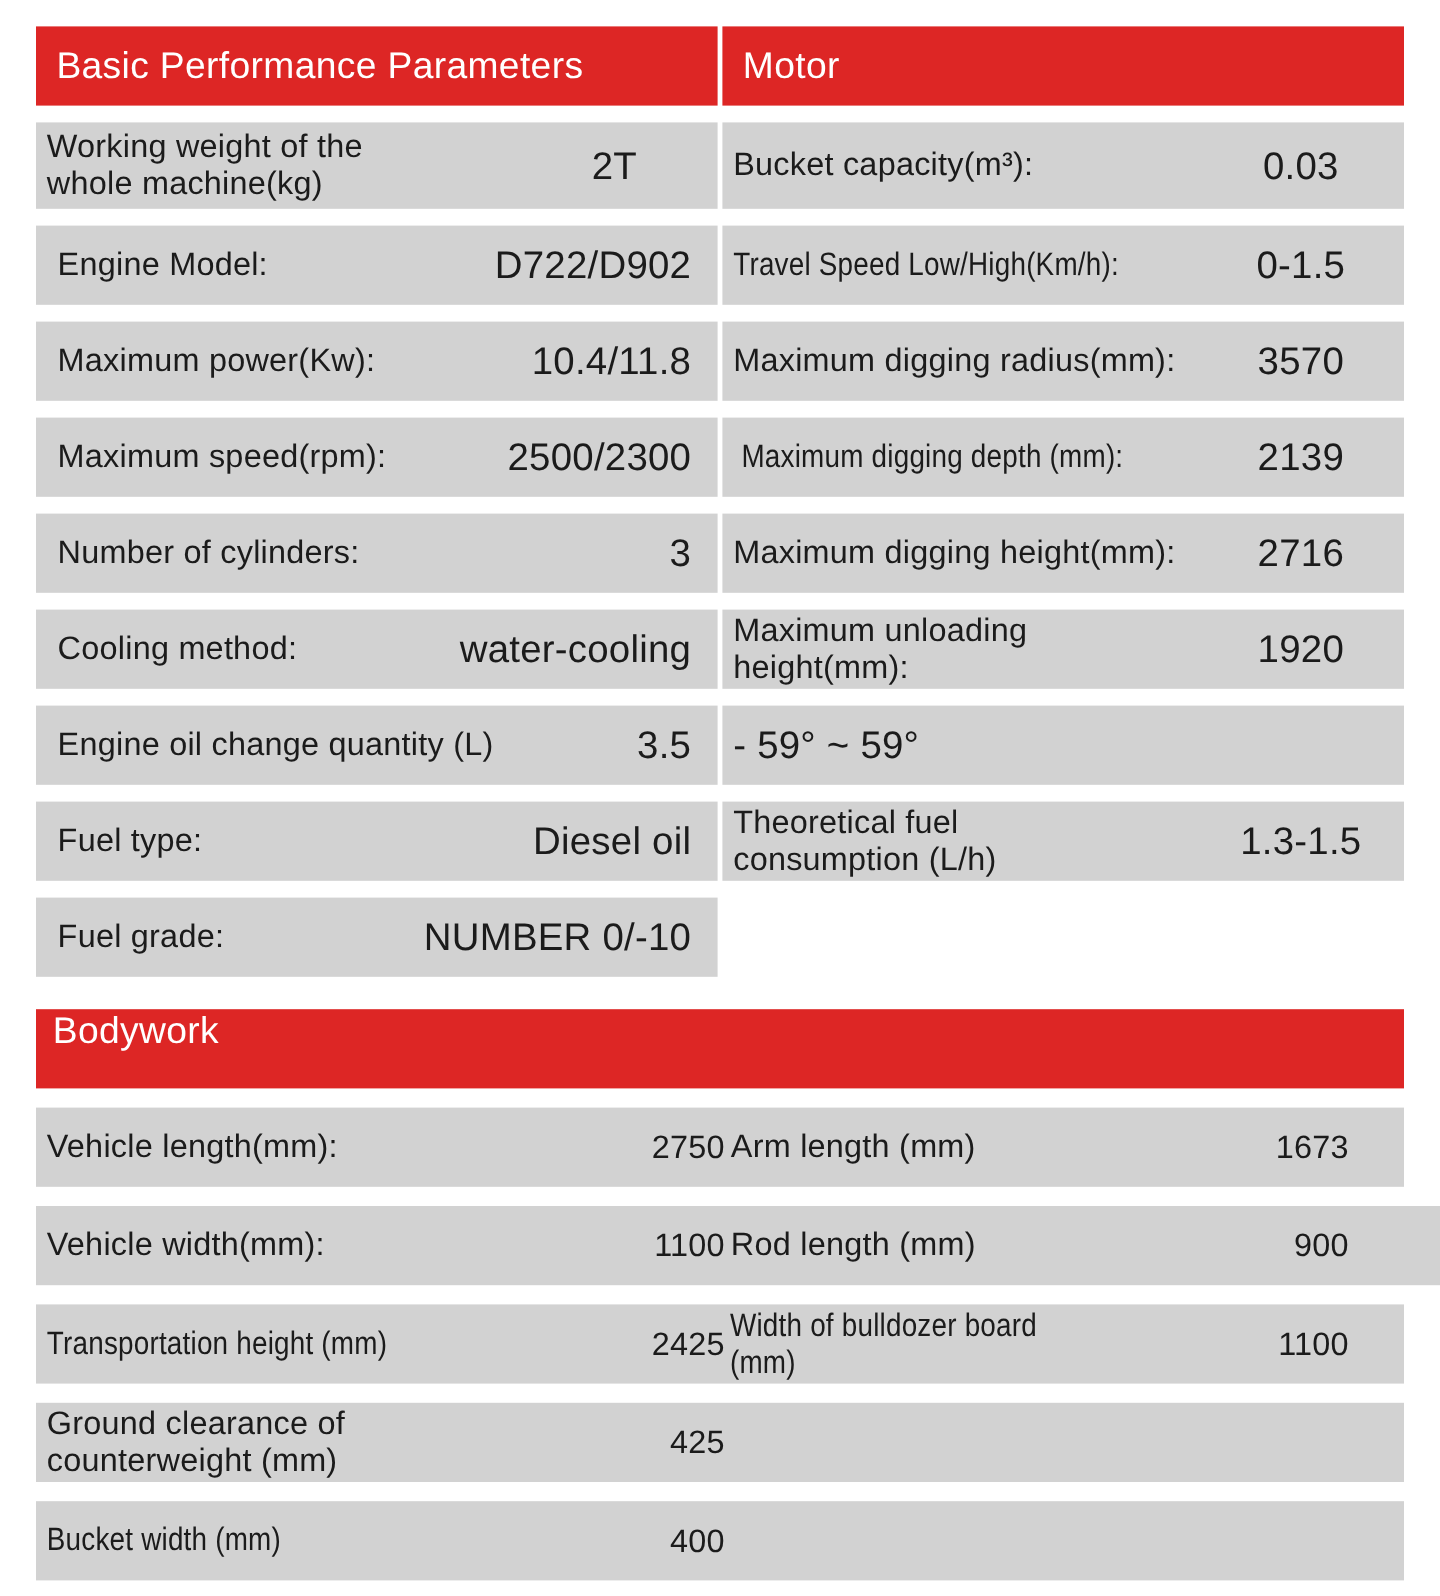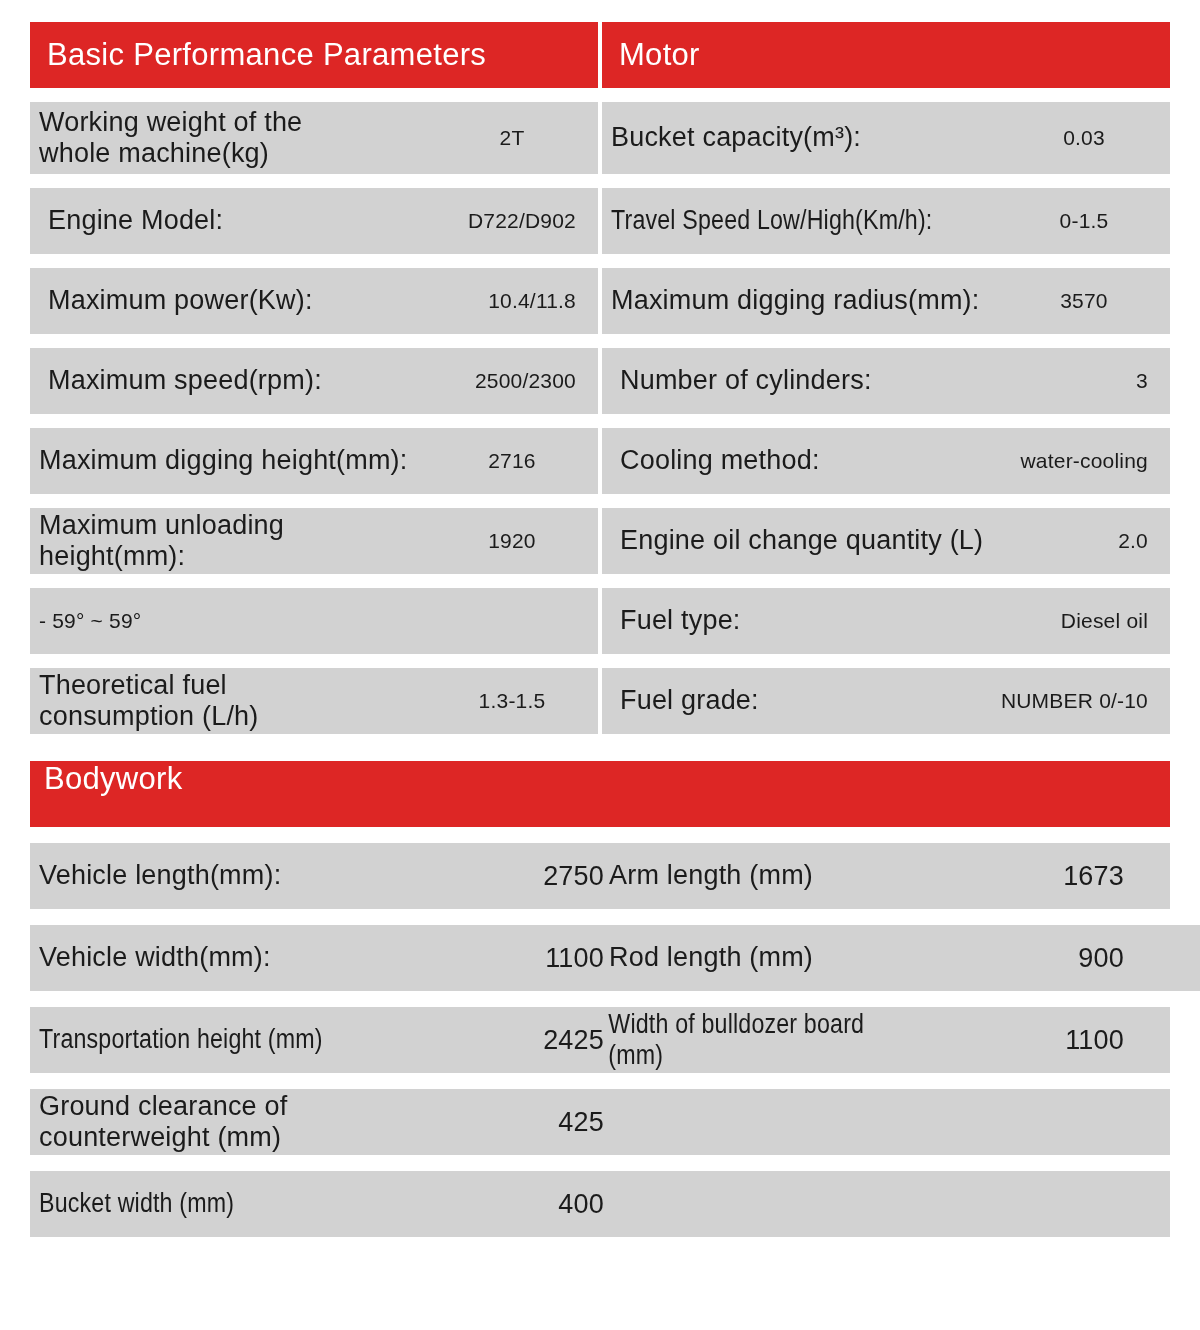--- a/index.html
+++ b/index.html
@@ -46,21 +46,21 @@
   .cell.tall { min-height: 72px; }
   .cell.leftcol  { padding-left: 9px; }
   .cell.rightcol { padding-left: 18px; }
   .lbl {
     flex: 1 1 auto;
     font-size: 27px;
     line-height: 1.16;
     white-space: pre-line;
     letter-spacing: 0.2px;
   }
-  .val { font-size: 21px; white-space: nowrap; letter-spacing: 0.2px; }
+  .val { font-size: 32px; white-space: nowrap; letter-spacing: 0.2px; }
   .val-c { flex: 0 0 160px; text-align: center; margin-right: 6px; }
   .val-r { text-align: right; padding-right: 22px; }
   .cond   { transform: scaleX(0.86); transform-origin: 0 50%; }
   .indent { padding-left: 8px; }
 
   
   .bw-hdr {
     margin: 27px 30px 14px 30px;
     background: var(--red);
     color: var(--hdr-text);
@@ -128,20 +128,24 @@
 
   <div class="cell leftcol">
     <div class="lbl">Maximum digging radius(mm):</div>
     <div class="val val-c">3570</div>
   </div>
   <div class="cell rightcol">
     <div class="lbl">Maximum speed(rpm):</div>
     <div class="val val-r">2500/2300</div>
   </div>
 
+  <div class="cell leftcol">
+    <div class="lbl cond indent">Maximum digging depth (mm):</div>
+    <div class="val val-c">2139</div>
+  </div>
   <div class="cell rightcol">
     <div class="lbl">Number of cylinders:</div>
     <div class="val val-r">3</div>
   </div>
 
   <div class="cell leftcol">
     <div class="lbl">Maximum digging height(mm):</div>
     <div class="val val-c">2716</div>
   </div>
   <div class="cell rightcol">
@@ -149,21 +153,21 @@
     <div class="val val-r">water-cooling</div>
   </div>
 
   <div class="cell leftcol">
     <div class="lbl">Maximum unloading
 height(mm):</div>
     <div class="val val-c">1920</div>
   </div>
   <div class="cell rightcol">
     <div class="lbl">Engine oil change quantity (L)</div>
-    <div class="val val-r">2.0</div>
+    <div class="val val-r">3.5</div>
   </div>
 
   <div class="cell leftcol">
     <div class="val" style="padding-right:10px;">- 59° ~ 59°</div>
   </div>
   <div class="cell rightcol">
     <div class="lbl">Fuel type:</div>
     <div class="val val-r">Diesel oil</div>
   </div>
 

